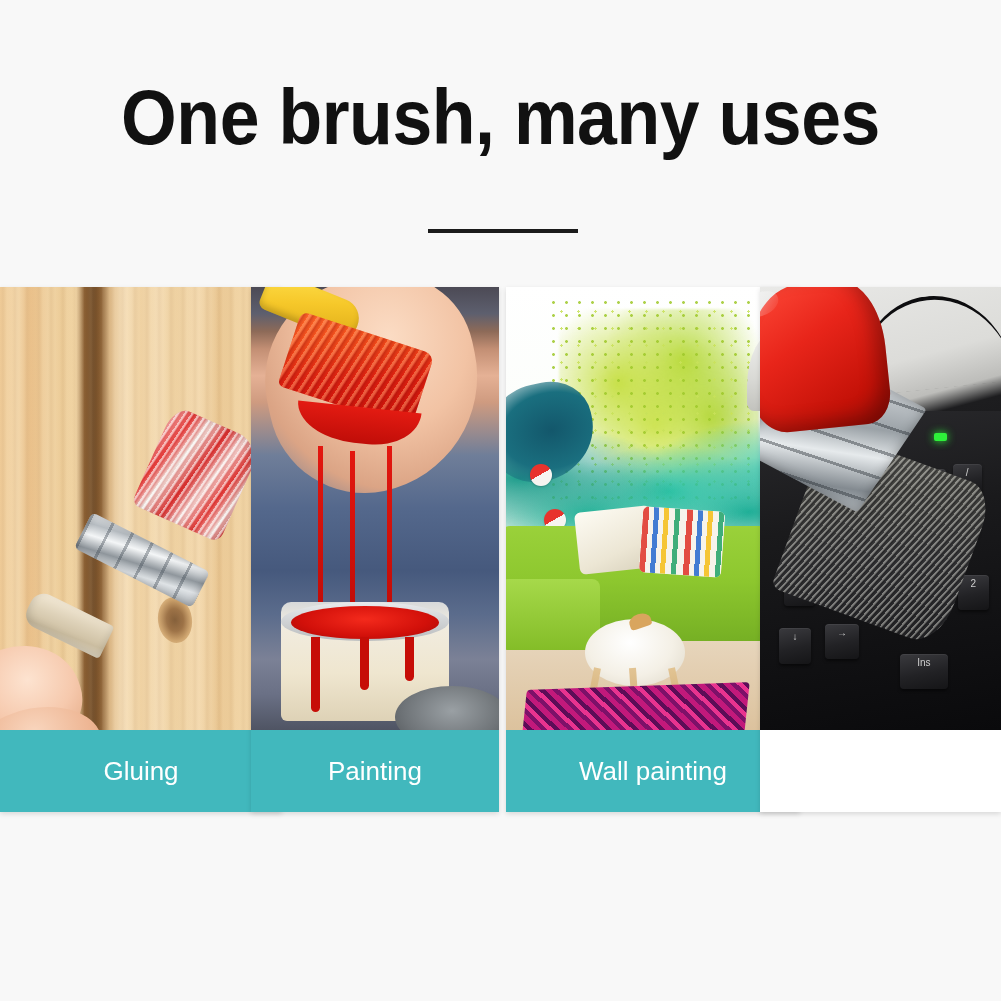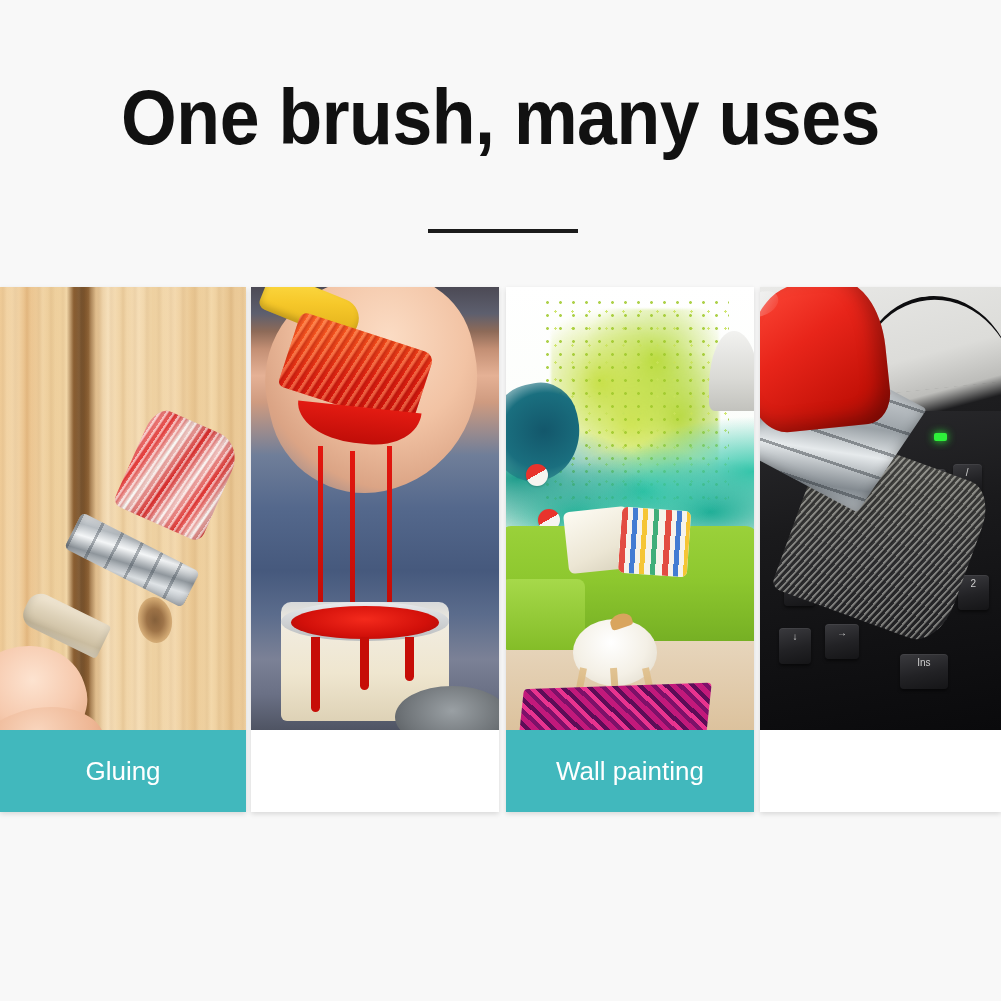--- a/index.html
+++ b/index.html
@@ -82,23 +82,23 @@
     background: #41b8bd;
     color: #ffffff;
     font-size: 26px;
     line-height: 82px;
     text-align: center;
     white-space: nowrap;
     overflow: hidden;
   }
 
   
-  #panel-1 { left: 0px;   width: 246px; }
+  #panel-1 { left: 0px;   width: 246px; padding-left: 36px; }
   #panel-2 { left: 251px; width: 248px; }
-  #panel-3 { left: 506px; width: 248px; }
+  #panel-3 { left: 506px; width: 248px; padding-left: 46px; }
   #panel-4 { left: 760px; width: 241px; }
 
   
   .ph1-bg {
     position: absolute; inset: 0;
     background:
       linear-gradient(90deg,
         #efcb97 0%, #f3d7ab 6%, #e8bd85 11%, #f0d2a2 17%,
         #eccc98 22%, #f2d6a6 27%,
         #8a5f33 30%, #6f4a26 33%, #8a5f33 36%,
@@ -557,20 +557,21 @@
       <div class="ph2-drip d2"></div>
       <div class="ph2-drip d3"></div>
       <div class="ph2-can"></div>
       <div class="ph2-can-rim"></div>
       <div class="ph2-can-paint"></div>
       <div class="ph2-can-run r1"></div>
       <div class="ph2-can-run r2"></div>
       <div class="ph2-can-run r3"></div>
       <div class="ph2-pot"></div>
     </div>
+    <div class="panel-caption">Painting</div>
   </div>
 
   <div id="panel-3" class="panel">
     <div class="panel-photo">
       <div class="ph3-bg"></div>
       <div class="ph3-canopy"></div>
       <div class="ph3-canopy-dots"></div>
       <div class="ph3-fronds"></div>
       <div class="ph3-darkleaf"></div>
       <div class="ph3-ball b1"></div>

